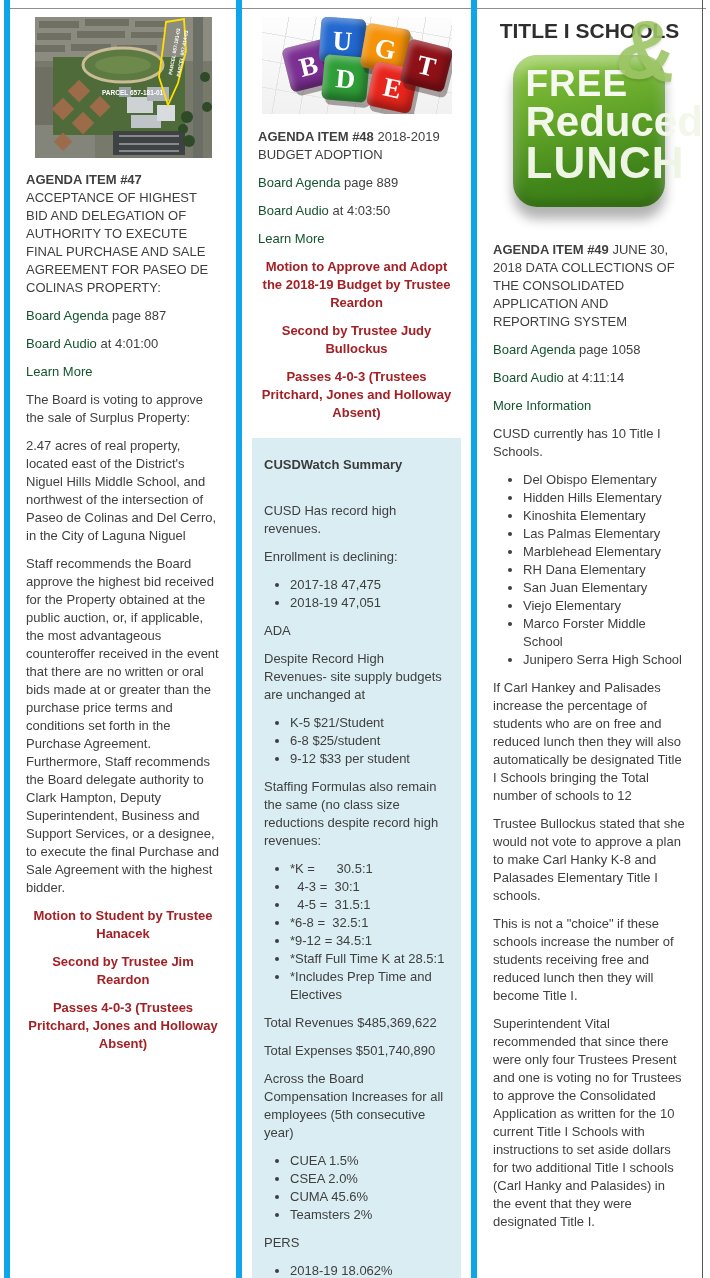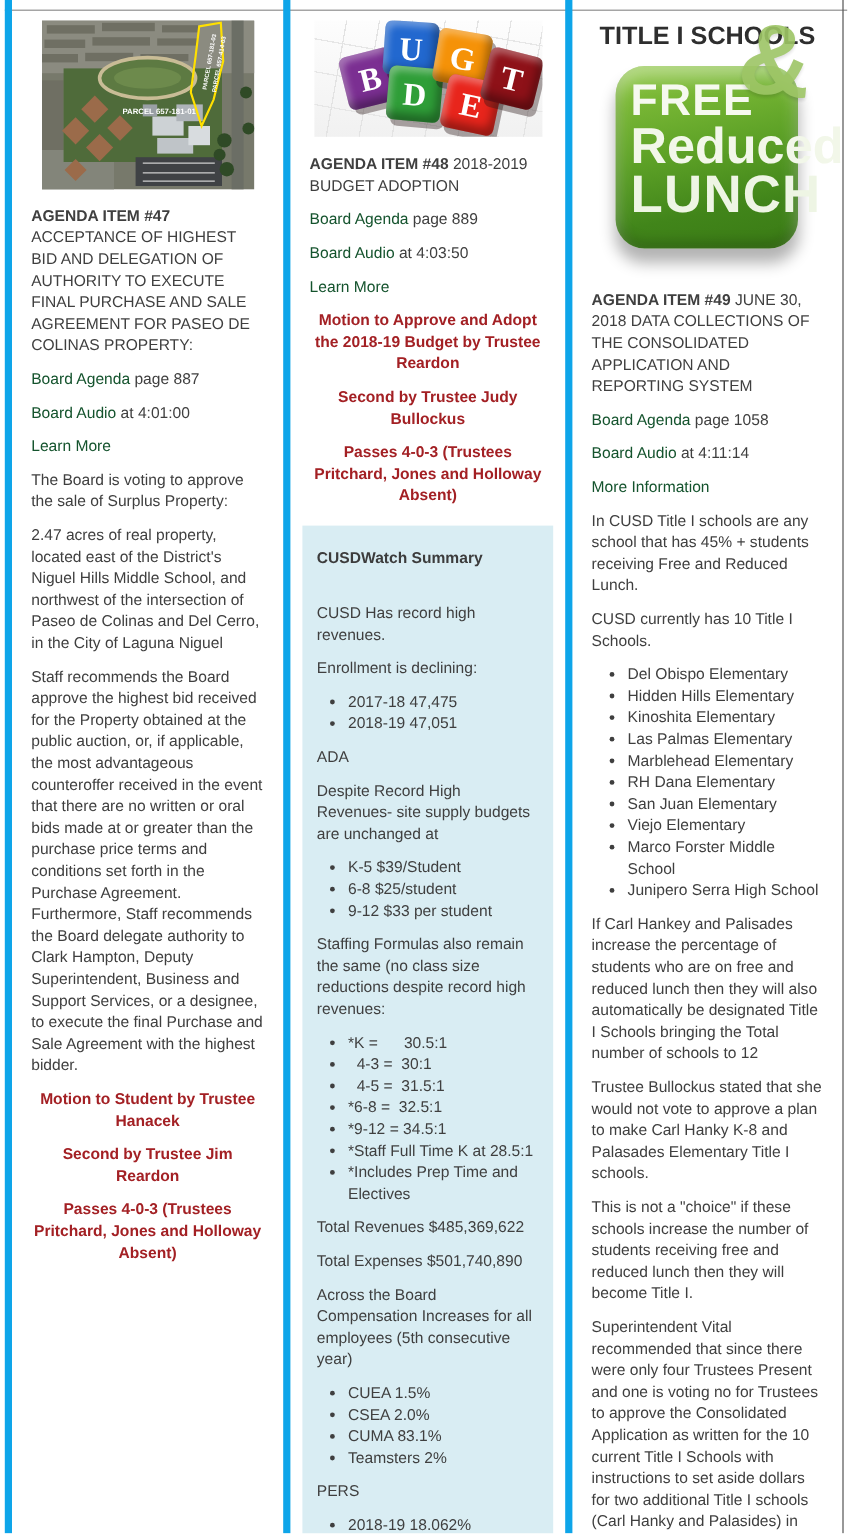--- a/index.html
+++ b/index.html
@@ -164,41 +164,41 @@
         <div class="stitle">CUSDWatch Summary</div>
         <p>CUSD Has record high revenues.</p>
         <p>Enrollment is declining:</p>
         <ul>
             <li>2017-18 47,475</li>
             <li>2018-19 47,051</li>
           </ul>
         <p>ADA</p>
         <p>Despite Record High Revenues- site supply budgets are unchanged at</p>
         <ul>
-            <li>K-5 $39/Student</li>
+            <li>K-5 $21/Student</li>
             <li>6-8 $25/student</li>
             <li>9-12 $33 per student</li>
           </ul>
         <p>Staffing Formulas also remain the same (no class size reductions despite record high revenues:</p>
         <ul class="prewrap">
             <li>*K =      30.5:1</li>
             <li>  4-3 =  30:1</li>
             <li>  4-5 =  31.5:1</li>
             <li>*6-8 =  32.5:1</li>
             <li>*9-12 = 34.5:1</li>
             <li>*Staff Full Time K at 28.5:1</li>
             <li>*Includes Prep Time and Electives</li>
           </ul>
         <p>Total Revenues $485,369,622</p>
         <p>Total Expenses $501,740,890</p>
         <p>Across the Board Compensation Increases for all employees (5th consecutive year)</p>
         <ul>
             <li>CUEA 1.5%</li>
             <li>CSEA 2.0%</li>
-            <li>CUMA 83.1%</li>
+            <li>CUMA 45.6%</li>
             <li>Teamsters 2%</li>
           </ul>
         <p>PERS</p>
         <ul>
             <li>2018-19 18.062%</li>
           </ul>
 
       </div>
     </div>
 
@@ -211,21 +211,20 @@
           <div class="l2">Reduced</div>
           <div class="l3">LUNCH</div>
         </div>
       </div>
 
       <p><span class="bold">AGENDA ITEM #49</span><span> JUNE 30, 2018 DATA COLLECTIONS OF THE CONSOLIDATED APPLICATION AND REPORTING SYSTEM</span></p>
       <p><a class="lnk">Board Agenda</a><span> page 1058</span></p>
       <p><a class="lnk">Board Audio</a><span> at 4:11:14</span></p>
       <p><a class="lnk">More Information</a></p>
       <div>
-          <p>In CUSD Title I schools are any school that has 45% + students receiving Free and Reduced Lunch.</p>
           <p>CUSD currently has 10 Title I Schools.</p>
         </div>
       <ul>
           <li>Del Obispo Elementary</li>
           <li>Hidden Hills Elementary</li>
           <li>Kinoshita Elementary</li>
           <li>Las Palmas Elementary</li>
           <li>Marblehead Elementary</li>
           <li>RH Dana Elementary</li>
           <li>San Juan Elementary</li>

